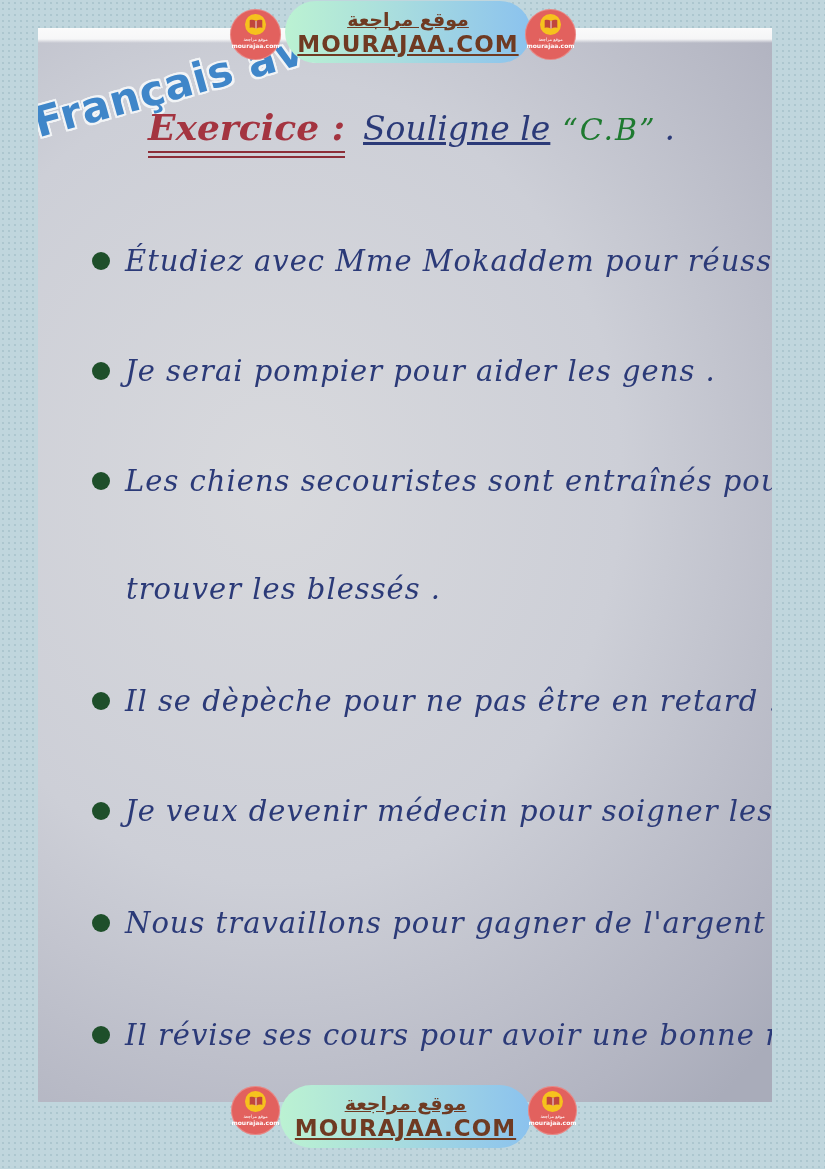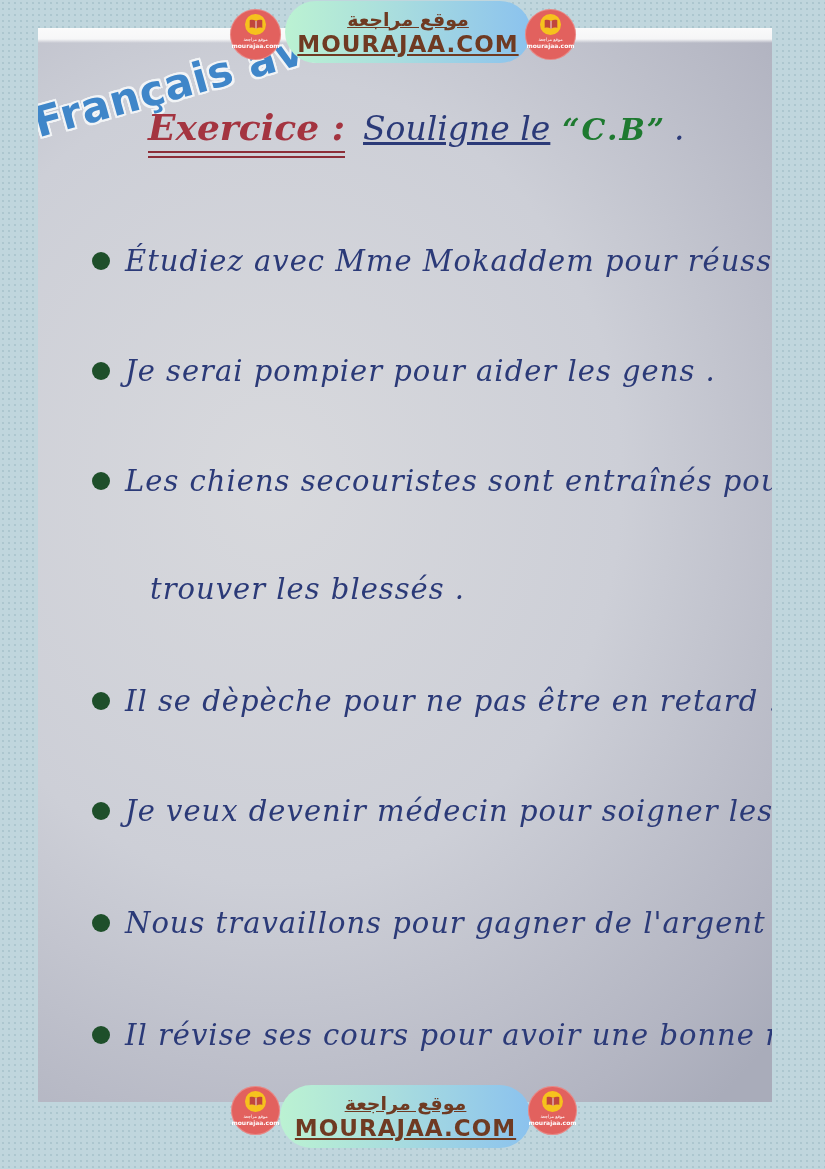--- a/index.html
+++ b/index.html
@@ -38,41 +38,41 @@
     position:absolute; left:62px; top:78px; z-index:2;
     font-family:"DejaVu Serif", serif; font-style:italic;
     white-space:nowrap;
   }
   .ex-label {
     display:inline-block;
     font-size:36px; font-weight:bold; color:#a43440;
     border-bottom:7px double #8d2e38; padding-bottom:3px;margin-left:48px;
   }
   .instr { font-size:33px; color:#2b3a78; margin-left:18px;text-decoration:underline; }
-  .target { font-size:30px; font-weight:bold; color:#1e7a30; margin-left:12px; letter-spacing:2px; }
+  .target { font-size:30px; font-weight:normal; color:#1e7a30; margin-left:12px; letter-spacing:2px; }
   .title-period { font-size:33px; color:#2b3a78; margin-left:8px; }
 
   
   .sentence {
     position:absolute; left:54px; z-index:2;
     display:flex; align-items:flex-start; gap:15px;
     white-space:nowrap;
   }
   .bullet {
     flex:0 0 auto; width:18px; height:18px; border-radius:50%;
     background:#1e4f2a; margin-top:12px;
   }
   .hw {
     font-family:"DejaVu Serif", serif; font-style:italic;
     font-size:29px; color:#2b3a78; letter-spacing:1px; line-height:42px;
   }
   .s1 { top:212px; }
   .s2 { top:322px; }
   .s3a { top:432px; }
-  .s3b { top:540px; left:112px; }
+  .s3b { top:540px; left:88px; }
   .s4 { top:652px; }
   .s5 { top:762px; }
   .s6 { top:874px; }
   .s7 { top:986px; }
 
   
   .pill {
     position:absolute; z-index:10;
     border-radius:34px;
     background:linear-gradient(90deg, #bbf2d2 0%, #a9ddde 45%, #8bc2ee 100%);

